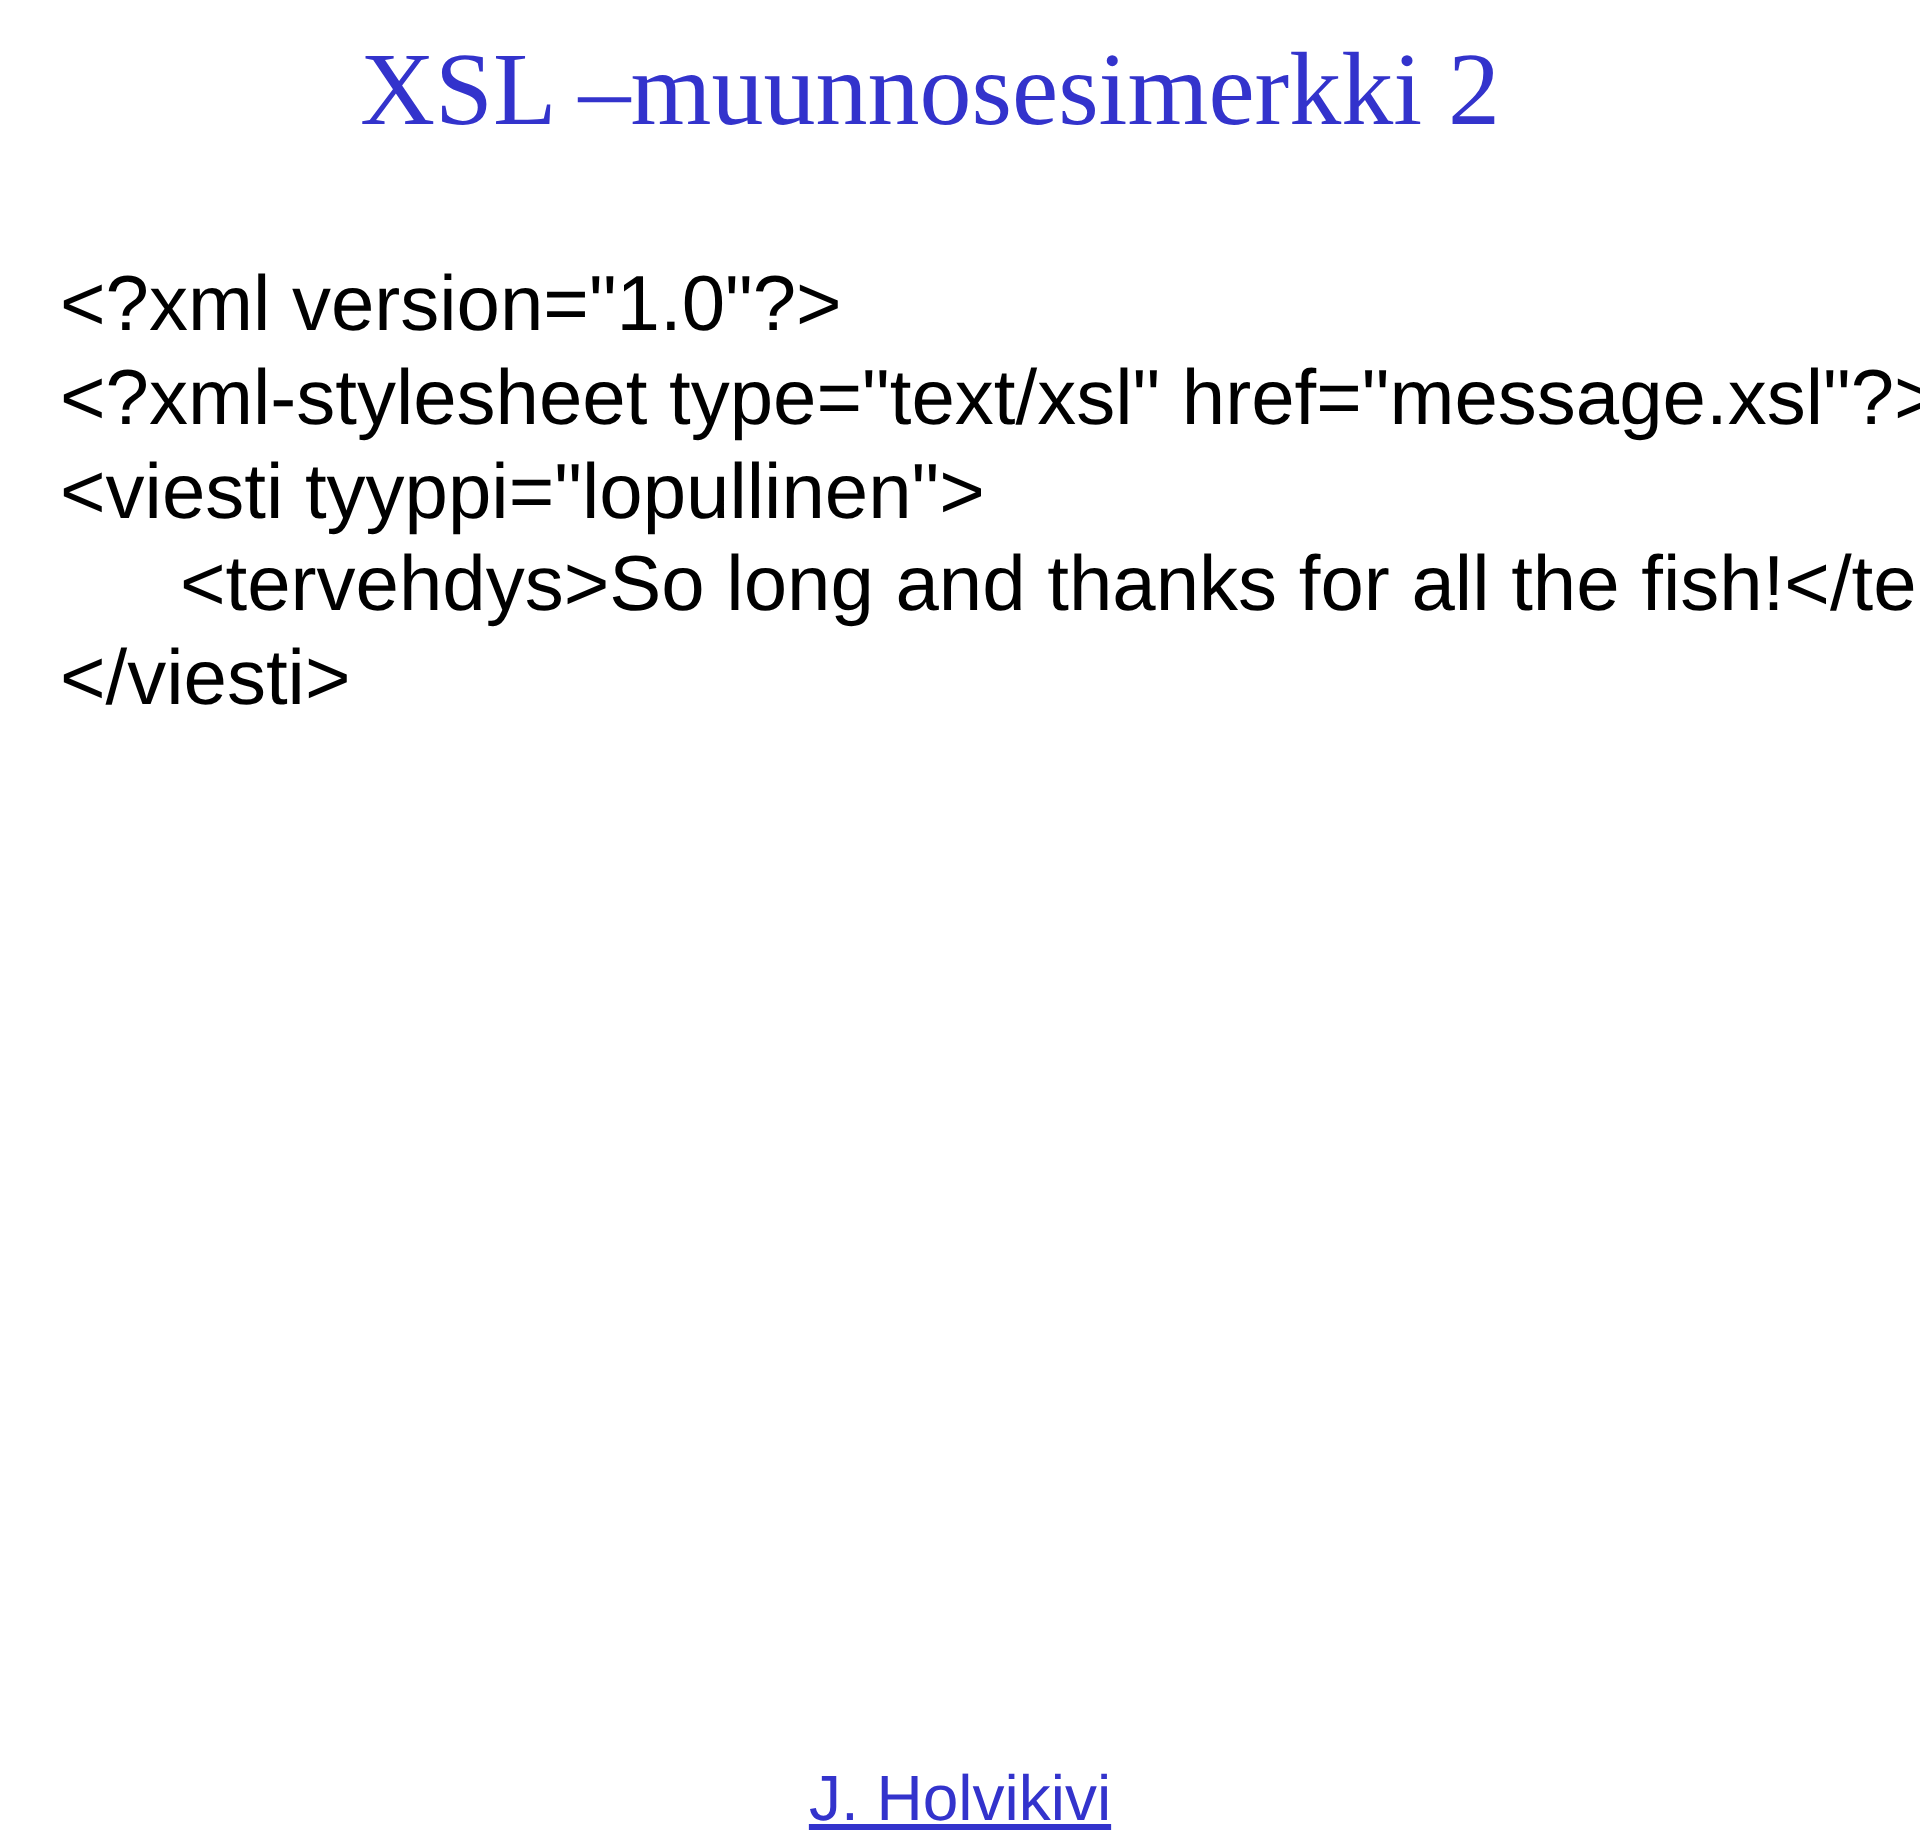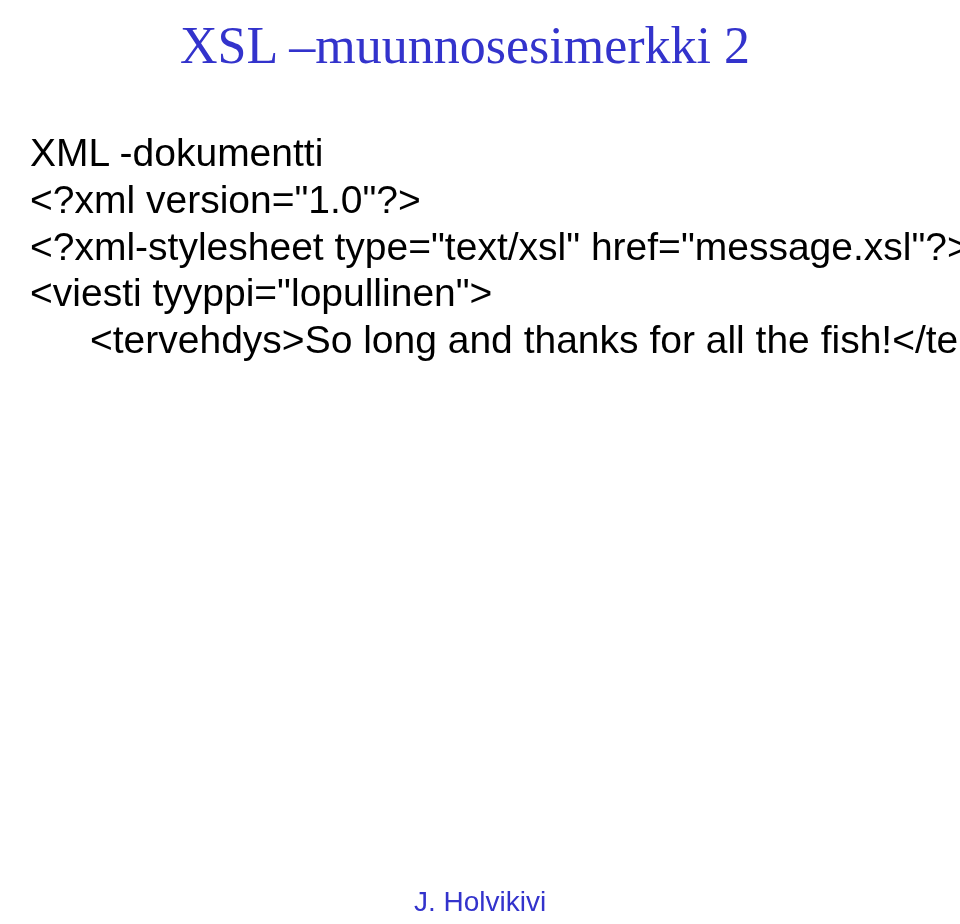--- a/index.html
+++ b/index.html
@@ -39,29 +39,30 @@
   .indent {
     padding-left: 60px;
   }
   .footer {
     position: absolute;
     bottom: 6px;
     left: 0;
     right: 0;
     text-align: center;
     color: #3333cc;
-    font-size: 28px;
+    font-size: 32px;
+    text-decoration: underline;
   }
 </style>
 </head>
 <body>
 
 <h1 class="title">XSL –muunnosesimerkki 2</h1>
 
 <div class="content">
-  <div class="line">XML -dokumentti</div>
   <div class="line">&lt;?xml version="1.0"?&gt;</div>
   <div class="line">&lt;?xml-stylesheet type="text/xsl" href="message.xsl"?&gt;</div>
   <div class="line">&lt;viesti tyyppi="lopullinen"&gt;</div>
   <div class="line indent">&lt;tervehdys&gt;So long and thanks for all the fish!&lt;/tervehdys&gt;</div>
+  <div class="line">&lt;/viesti&gt;</div>
 </div>
 
 <div class="footer">J. Holvikivi</div>
 
 </body></html>

